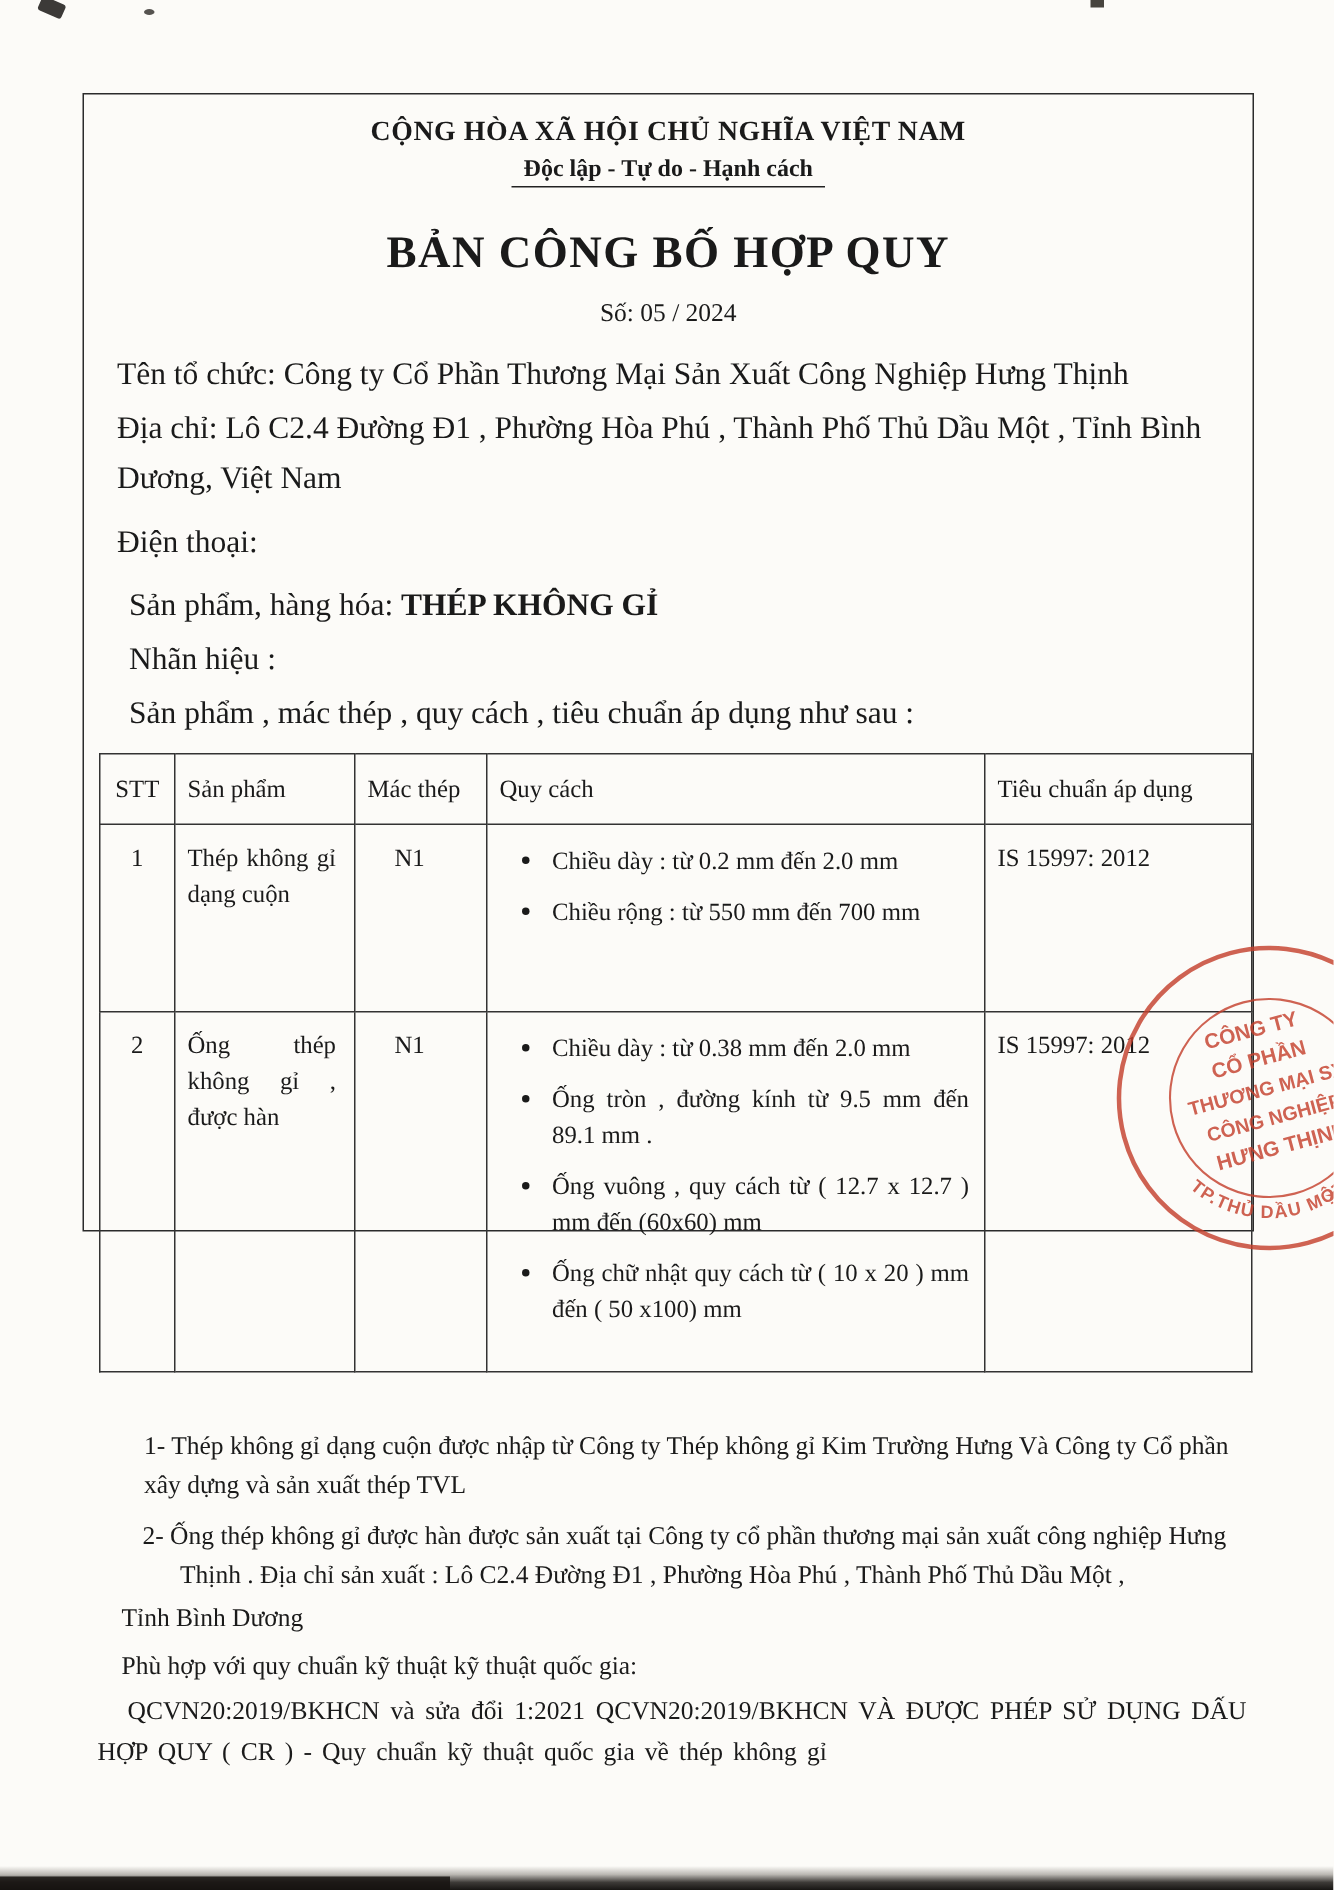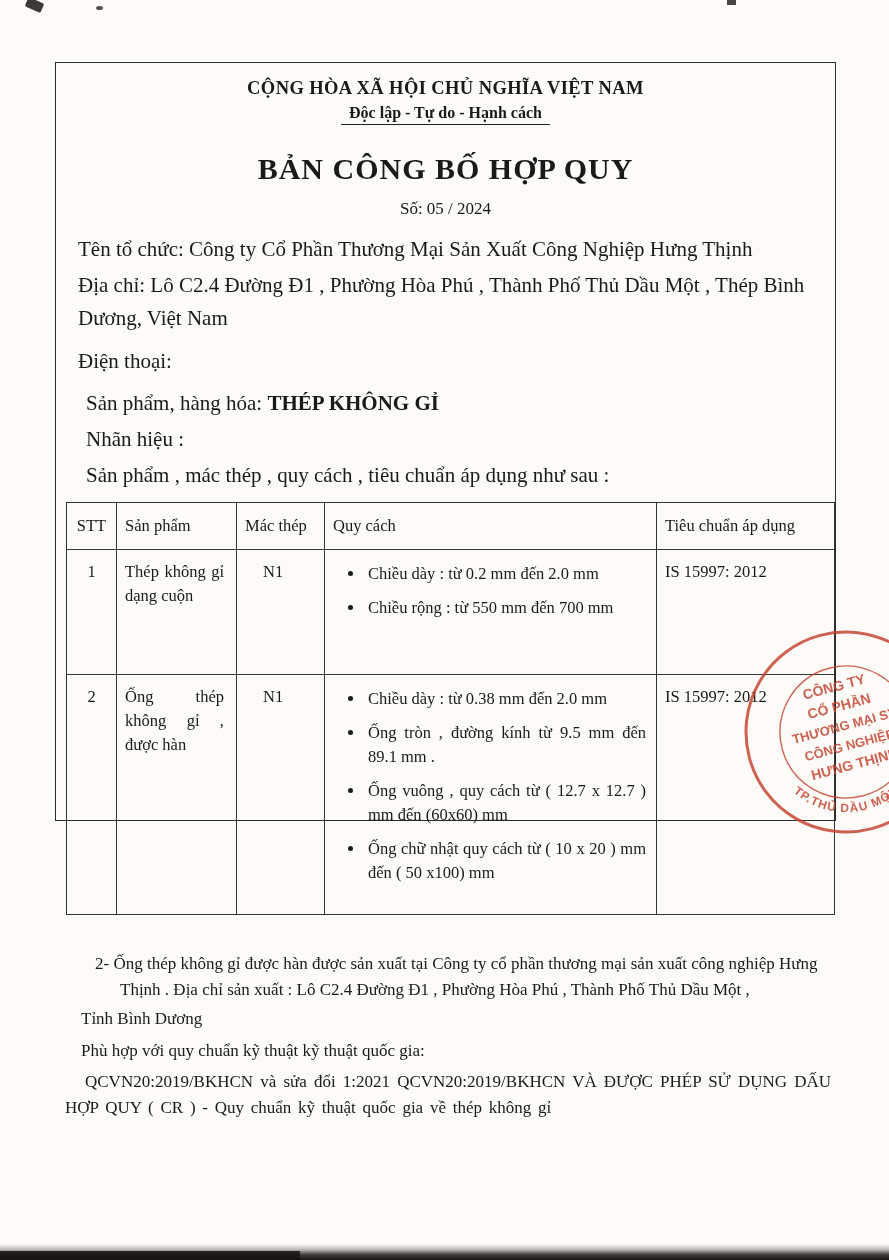--- a/index.html
+++ b/index.html
@@ -144,21 +144,21 @@
   <div class="nat-title">CỘNG HÒA XÃ HỘI CHỦ NGHĨA VIỆT NAM</div>
   <div class="nat-motto">
     <span>Độc lập - Tự do - Hạnh cách</span>
   </div>
 
   <div class="doc-title">BẢN CÔNG BỐ HỢP QUY</div>
   <div class="doc-no">Số: 05 / 2024</div>
 
   <div class="info">
     <p>Tên tổ chức: Công ty Cổ Phần Thương Mại Sản Xuất Công Nghiệp Hưng Thịnh</p>
-    <p>Địa chỉ: Lô C2.4 Đường Đ1 , Phường Hòa Phú , Thành Phố Thủ Dầu Một , Thép Bình Dương, Việt Nam</p>
+    <p>Địa chỉ: Lô C2.4 Đường Đ1 , Phường Hòa Phú , Thành Phố Thủ Dầu Một , Tỉnh Bình Dương, Việt Nam</p>
     <p class="gap-top">Điện thoại:</p>
     <p class="gap-top indent-more"><span>Sản phẩm, hàng hóa: </span><b>THÉP KHÔNG GỈ</b></p>
     <p class="indent-more">Nhãn hiệu :</p>
     <p class="indent-more">Sản phẩm , mác thép , quy cách , tiêu chuẩn áp dụng như sau :</p>
   </div>
 
   <table class="spec">
     <colgroup>
       <col style="width:50px">
         <col style="width:120px">
@@ -199,20 +199,21 @@
             <li>Ống vuông , quy cách từ ( 12.7 x 12.7 ) mm đến (60x60) mm</li>
             <li>Ống chữ nhật quy cách từ ( 10 x 20 ) mm đến ( 50 x100) mm</li>
           </ul>
         </td>
         <td>IS 15997: 2012</td>
       </tr>
     </tbody>
   </table>
 
   <div class="notes">
+    <p class="note-1">1-  Thép không gỉ dạng cuộn được nhập từ Công ty Thép không gỉ Kim Trường Hưng Và Công ty Cổ phần xây dựng và sản xuất thép TVL</p>
     <p class="note-2">2-  Ống thép không gỉ được hàn được sản xuất tại Công ty cổ phần thương mại sản xuất công nghiệp Hưng Thịnh . Địa chỉ sản xuất : Lô C2.4 Đường Đ1 , Phường Hòa Phú , Thành Phố Thủ Dầu Một ,</p>
     <p class="note-3">Tỉnh Bình Dương</p>
     <p class="note-4">Phù hợp với quy chuẩn kỹ thuật kỹ thuật quốc gia:</p>
     <p class="note-5">QCVN20:2019/BKHCN và sửa đổi 1:2021 QCVN20:2019/BKHCN VÀ ĐƯỢC PHÉP SỬ DỤNG DẤU HỢP QUY ( CR ) -  Quy chuẩn kỹ thuật quốc gia về thép không gỉ</p>
   </div>
 
 </div>
 
 <svg class="stamp" width="240" height="240" viewBox="0 0 240 240">
   <g transform="rotate(-15 120 120)">

